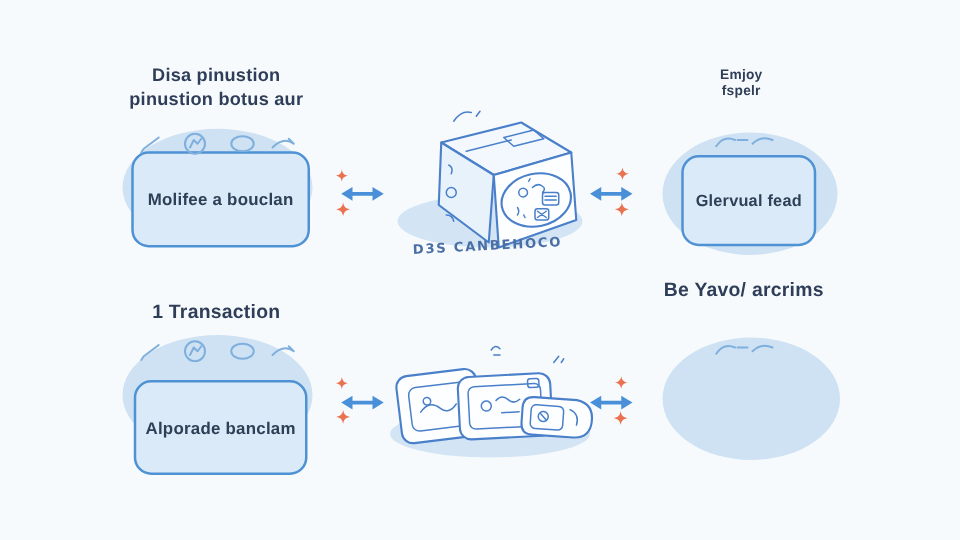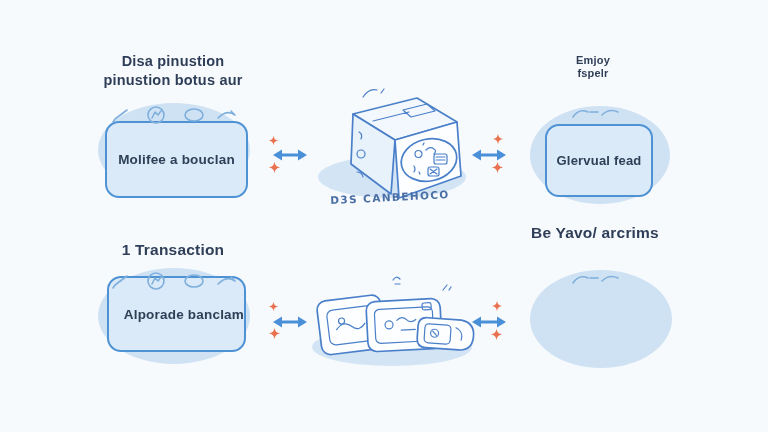--- a/index.html
+++ b/index.html
@@ -157,21 +157,21 @@
         <path class="doodle" d="M42,12 l3,-6 l3,3 l3,-4"></path>
       </g>
       <g>
         <ellipse class="doodle" cx="84" cy="9" rx="9" ry="6"></ellipse>
       </g>
       <g>
         <path class="doodle" d="M108,12 q9,-9 17,-3 M121,5 l4,4"></path>
       </g>
     </svg>
   </span>
-  <div class="abs box" style="left:107px;top:276px;width:135px;height:72px;justify-content:flex-end;">
+  <div class="abs box" style="left:107px;top:304px;width:135px;height:72px;">
     <span>Alporade banclam</span>
   </div>
 
   <span class="abs icon-wrap" style="left:268px;top:301px;">
     <svg width="11" height="11" viewBox="0 0 16 16">
         <path class="sparkle" d="M8 1 C8.6 5.4 10.6 7.4 15 8 C10.6 8.6 8.6 10.6 8 15 C7.4 10.6 5.4 8.6 1 8 C5.4 7.4 7.4 5.4 8 1 Z"></path>
       </svg>
   </span>
   <span class="abs icon-wrap" style="left:272px;top:314px;">
     <svg width="36" height="16" viewBox="0 0 36 16">

